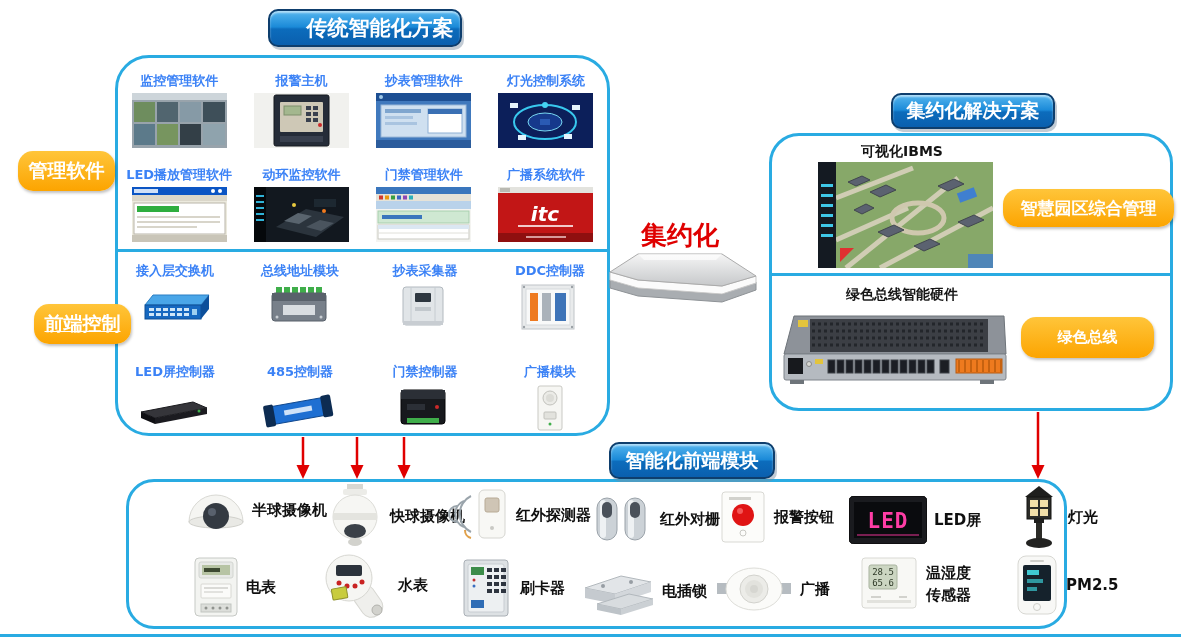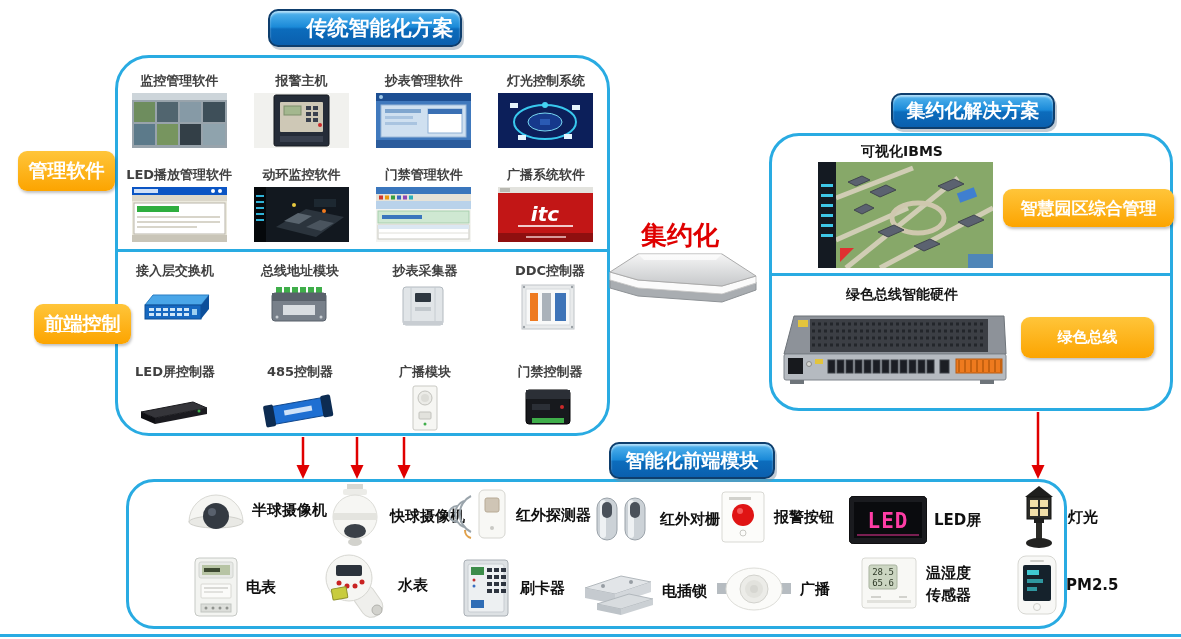--- a/index.html
+++ b/index.html
@@ -14,28 +14,28 @@
     font-weight:bold; color:#ffffff; white-space:nowrap;
     background:linear-gradient(180deg,#55b6ef 0%,#1b8ad8 47%,#0c6cbc 53%,#0a5fae 100%);
     border:2px solid #0e3e6d; border-radius:10px;
     box-shadow:2px 3px 0 rgba(120,140,160,0.45), inset 0 2px 2px rgba(255,255,255,0.55);
     z-index:6;
   }
   .badge-orange {
     position:absolute; display:flex; align-items:center; justify-content:center;
     font-weight:bold; color:#ffffff; white-space:nowrap;
     background:linear-gradient(180deg,#ffc53a 0%,#fca400 100%);
-    border-radius:9px; box-shadow:1px 2px 3px rgba(0,0,0,0.25); z-index:6;
+    border-radius:15px; box-shadow:1px 2px 3px rgba(0,0,0,0.25); z-index:6;
   }
 
   
   .grid4 { position:absolute; left:0; width:100%; display:grid; grid-template-columns:repeat(4,1fr); }
   .cell  { display:flex; flex-direction:column; align-items:center; padding-top:6px; height:94px; }
   .cell.hw { height:90px; }
-  .ilabel { font-size:13px; font-weight:bold; color:#404040; white-space:nowrap; }
+  .ilabel { font-size:13px; font-weight:bold; color:#3b82f6; white-space:nowrap; }
   .thumb  { margin-top:3px; }
 
   .rp-label { position:absolute; font-size:14px; font-weight:bold; color:#151515; text-align:center; white-space:nowrap; }
 
   #center-label { position:absolute; left:616px; top:218px; width:128px; text-align:center;
                   font-size:26px; font-weight:bold; color:#DF0000; z-index:3; }
 
   
   .dev { position:absolute; display:flex; align-items:center; gap:7px; }
   .dlabel { font-size:15px; font-weight:bold; color:#101010; white-space:nowrap; }
@@ -273,37 +273,37 @@
         <svg class="thumb" width="80" height="48" viewBox="0 0 80 48">
           <g transform="rotate(-10 38 26)">
             <rect x="8" y="18" width="60" height="18" rx="5" fill="#1e6fd2" stroke="#11498f"></rect>
             <rect x="4" y="16" width="10" height="22" rx="2" fill="#0d2c52"></rect>
             <rect x="62" y="16" width="10" height="22" rx="2" fill="#0d2c52"></rect>
             <rect x="24" y="24" width="28" height="5" fill="#cfe2f8"></rect>
           </g>
         </svg>
       </div>
       <div class="cell hw">
+        <div class="ilabel">门禁控制器</div>
+        <svg class="thumb" width="80" height="48" viewBox="0 0 80 48">
+          <rect x="16" y="6" width="44" height="34" rx="3" fill="#17191d" stroke="#050506"></rect>
+          <rect x="16" y="6" width="44" height="9" fill="#2b2f36"></rect>
+          <rect x="22" y="20" width="18" height="6" fill="#2b2f36"></rect>
+          <circle cx="52" cy="23" r="2" fill="#cc2a2a"></circle>
+          <rect x="22" y="34" width="32" height="5" fill="#3fae4a"></rect>
+        </svg>
+      </div>
+      <div class="cell hw">
         <div class="ilabel">广播模块</div>
         <svg class="thumb" width="80" height="48" viewBox="0 0 80 48">
           <rect x="28" y="2" width="24" height="44" rx="2" fill="#f6f6f3" stroke="#c9c9c4"></rect>
           <circle cx="40" cy="14" r="7" fill="#ebebe7" stroke="#c2c2bd"></circle>
           <circle cx="40" cy="14" r="4" fill="#dcdcd7"></circle>
           <rect x="34" y="28" width="12" height="7" rx="1" fill="#e2e2dd" stroke="#c2c2bd"></rect>
           <circle cx="40" cy="40" r="1.5" fill="#3fae4a"></circle>
-        </svg>
-      </div>
-      <div class="cell hw">
-        <div class="ilabel">门禁控制器</div>
-        <svg class="thumb" width="80" height="48" viewBox="0 0 80 48">
-          <rect x="16" y="6" width="44" height="34" rx="3" fill="#17191d" stroke="#050506"></rect>
-          <rect x="16" y="6" width="44" height="9" fill="#2b2f36"></rect>
-          <rect x="22" y="20" width="18" height="6" fill="#2b2f36"></rect>
-          <circle cx="52" cy="23" r="2" fill="#cc2a2a"></circle>
-          <rect x="22" y="34" width="32" height="5" fill="#3fae4a"></rect>
         </svg>
       </div>
     </div>
   </div>
 
   <div class="badge-blue" style="left:268px;top:9px;width:194px;height:38px;font-size:21px;padding-left:30px;">传统智能化方案</div>
   <div class="badge-orange" style="left:18px;top:151px;width:97px;height:40px;font-size:19px;">管理软件</div>
   <div class="badge-orange" style="left:34px;top:304px;width:97px;height:40px;font-size:19px;text-decoration:underline;">前端控制</div>
 
   <div id="center-label">集约化</div>

